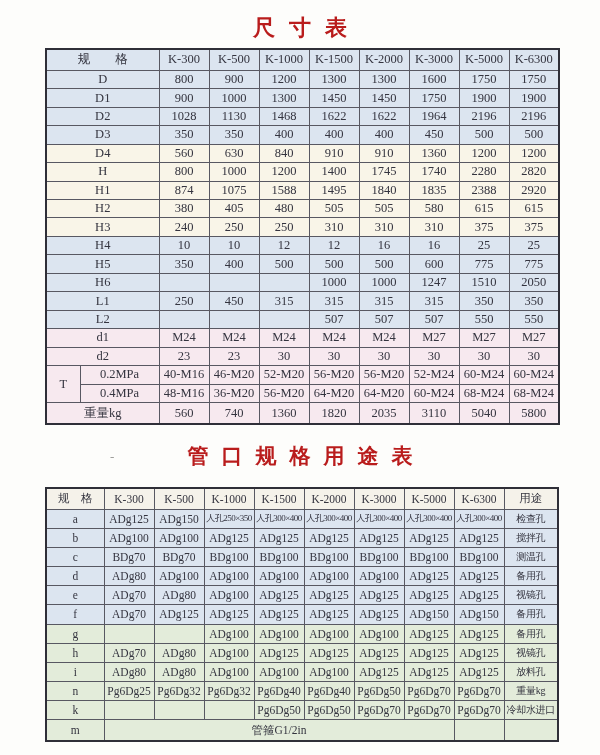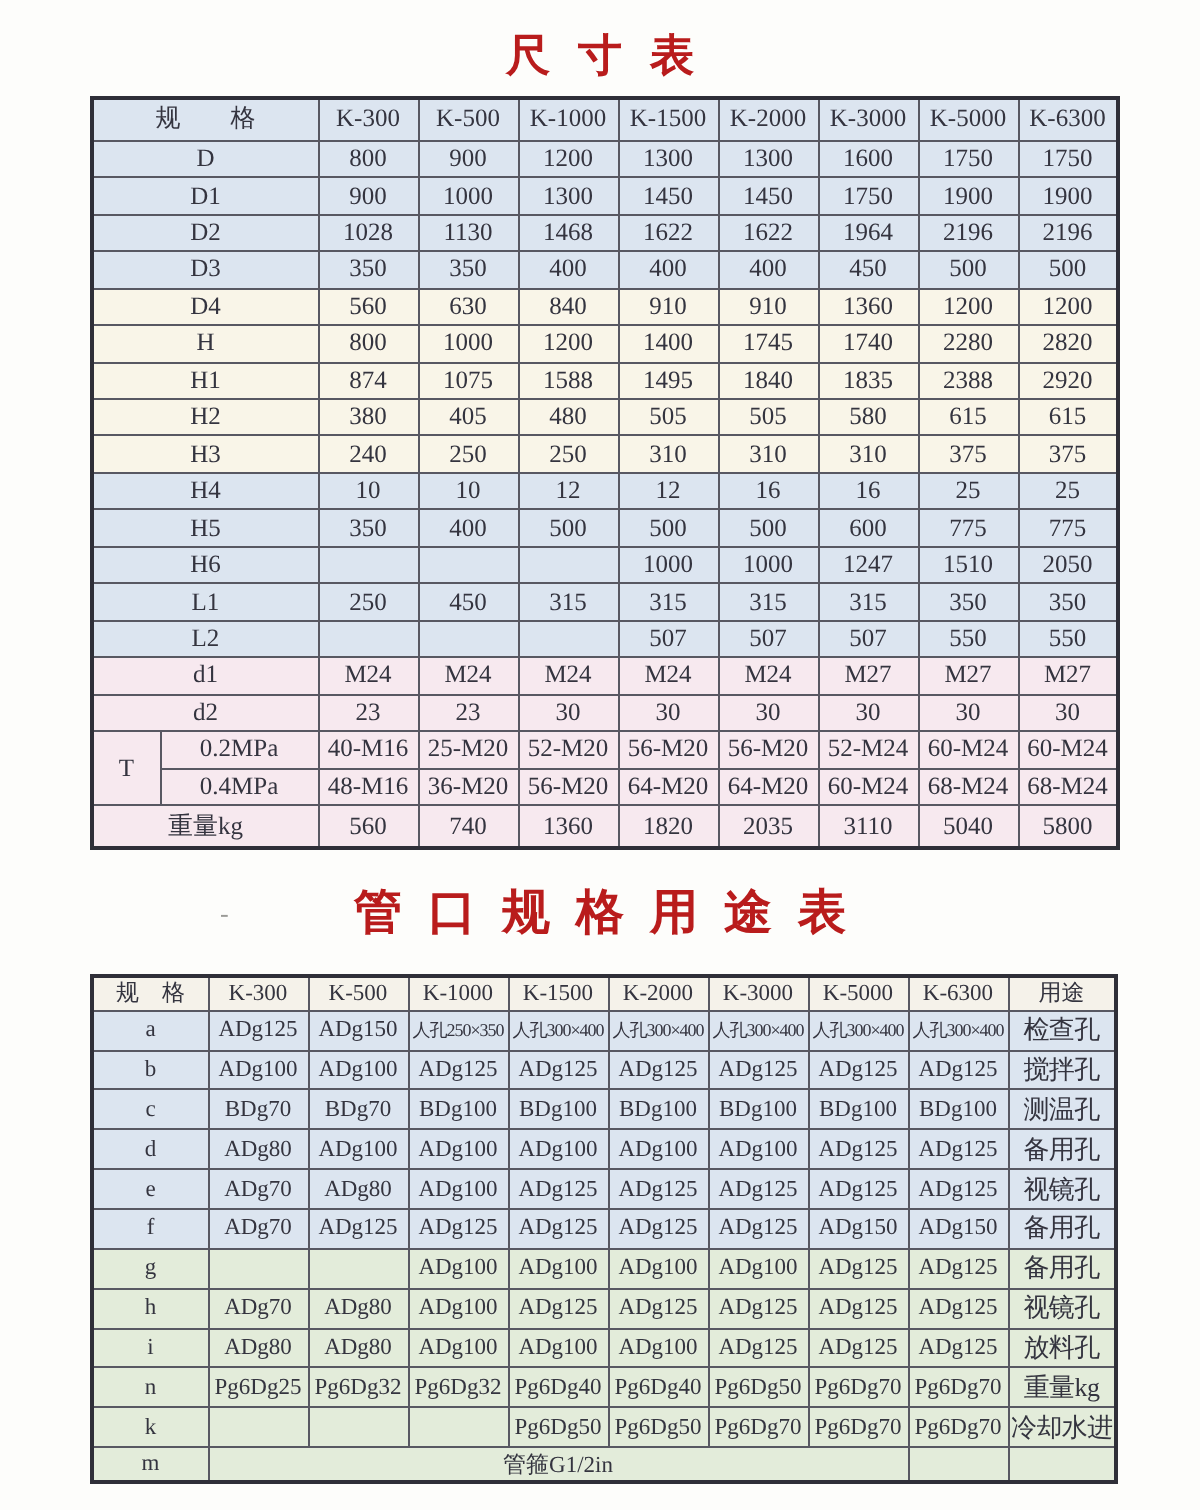--- a/index.html
+++ b/index.html
@@ -34,21 +34,21 @@
     text-indent: 14px;
   }
   .title2-wrap {
     position: relative;
     height: 62px;
     display: flex;
     align-items: center;
     justify-content: center;
   }
   #title2 {
-    font-size: 24px;
+    font-size: 21px;
     letter-spacing: 13px;
     text-indent: 13px;
   }
   .dash-mark {
     position: absolute;
     left: 110px;
     top: 24px;
     color: #9a9a96;
     font-size: 13px;
     letter-spacing: 1px;
@@ -83,21 +83,21 @@
   tr.tint-cream td   { background: #f9f5e8; margin-left: 16px; }
   tr.tint-pink td    { background: #f7e9ef; }
   tr.tint-green td   { background: #e3ecda; }
   tr.tint-header2 td { background: #f5f2ea; }
   td.sm {
     font-size: 9px;
     letter-spacing: -0.5px;
     padding: 0;
   }
   td.use {
-    font-size: 13px;
+    font-size: 10px;
     letter-spacing: -0.3px;
     margin-left: 28px;
   }
 </style>
 </head>
 <body>
 
 <div class="page">
 
   <h1 class="tbl-title" id="title1">尺寸表</h1>
@@ -300,21 +300,21 @@
           <td>30</td>
           <td>30</td>
           <td>30</td>
           <td>30</td>
           <td>30</td>
         </tr>
         <tr class="tint-pink">
           <td rowspan="2">T</td>
           <td>0.2MPa</td>
           <td>40-M16</td>
-          <td>25-M20</td>
+          <td>46-M20</td>
           <td>52-M20</td>
           <td>56-M20</td>
           <td>56-M20</td>
           <td>52-M24</td>
           <td>60-M24</td>
           <td>60-M24</td>
         </tr>
         <tr class="tint-pink">
           <td>0.4MPa</td>
           <td>48-M16</td>

